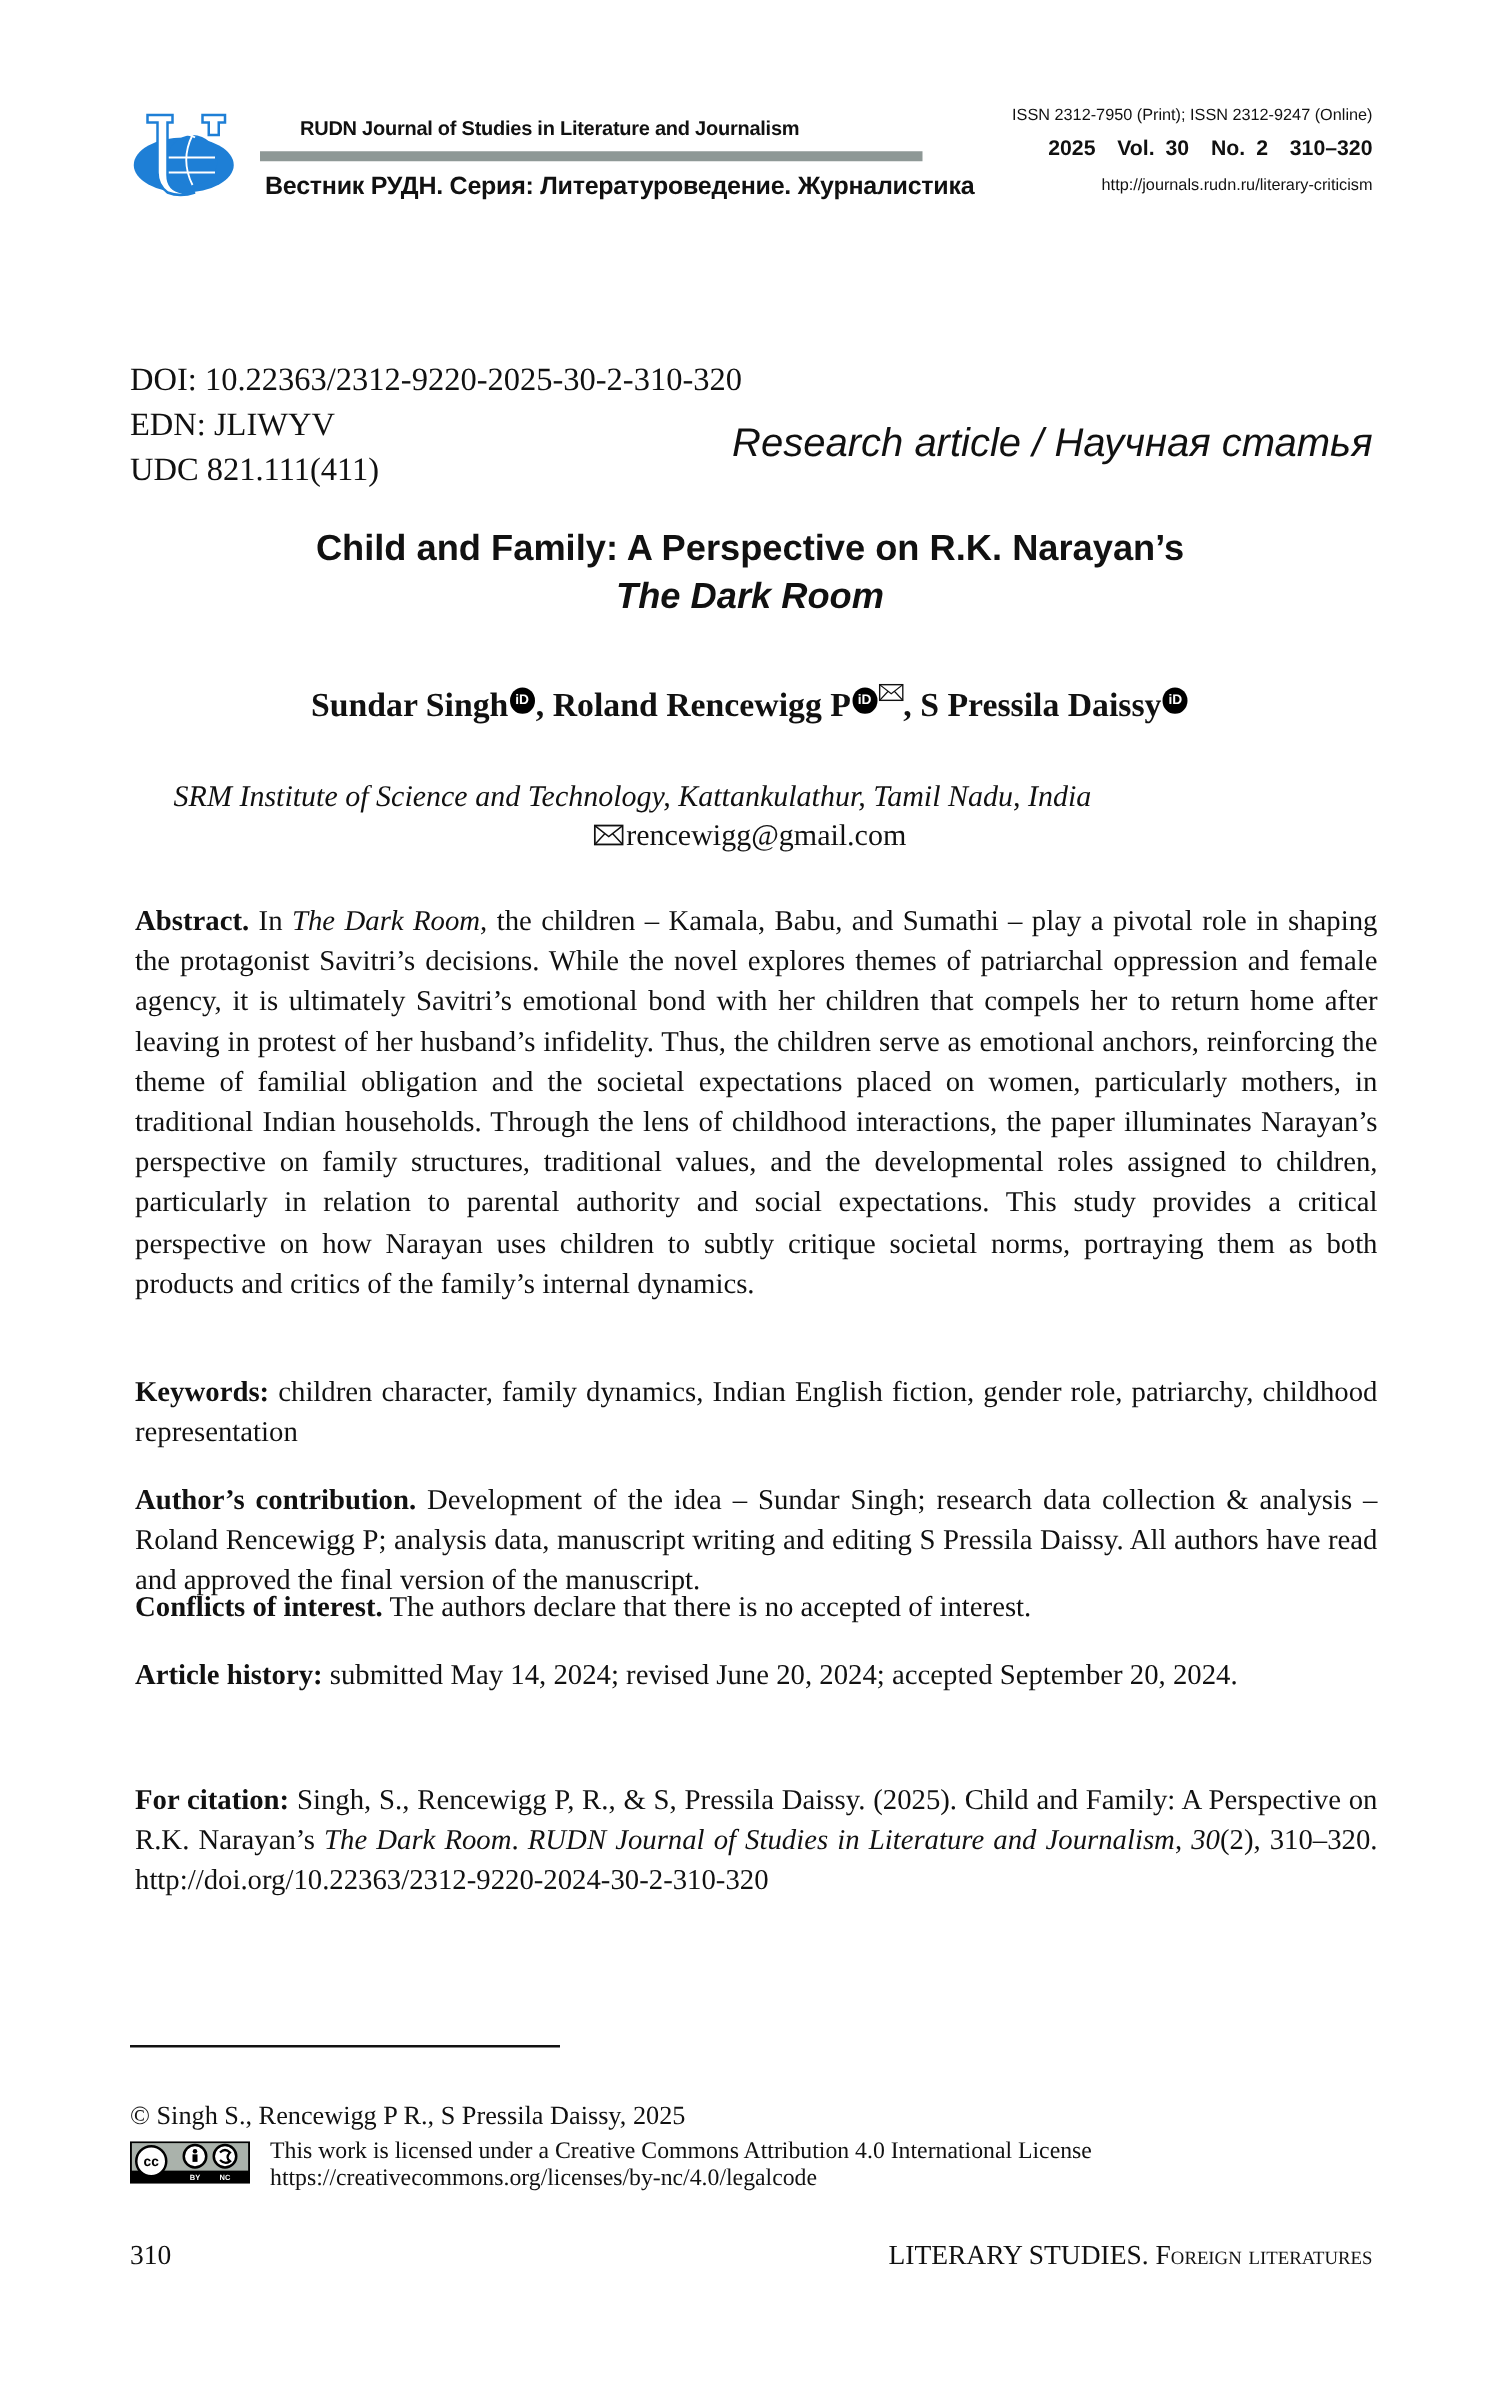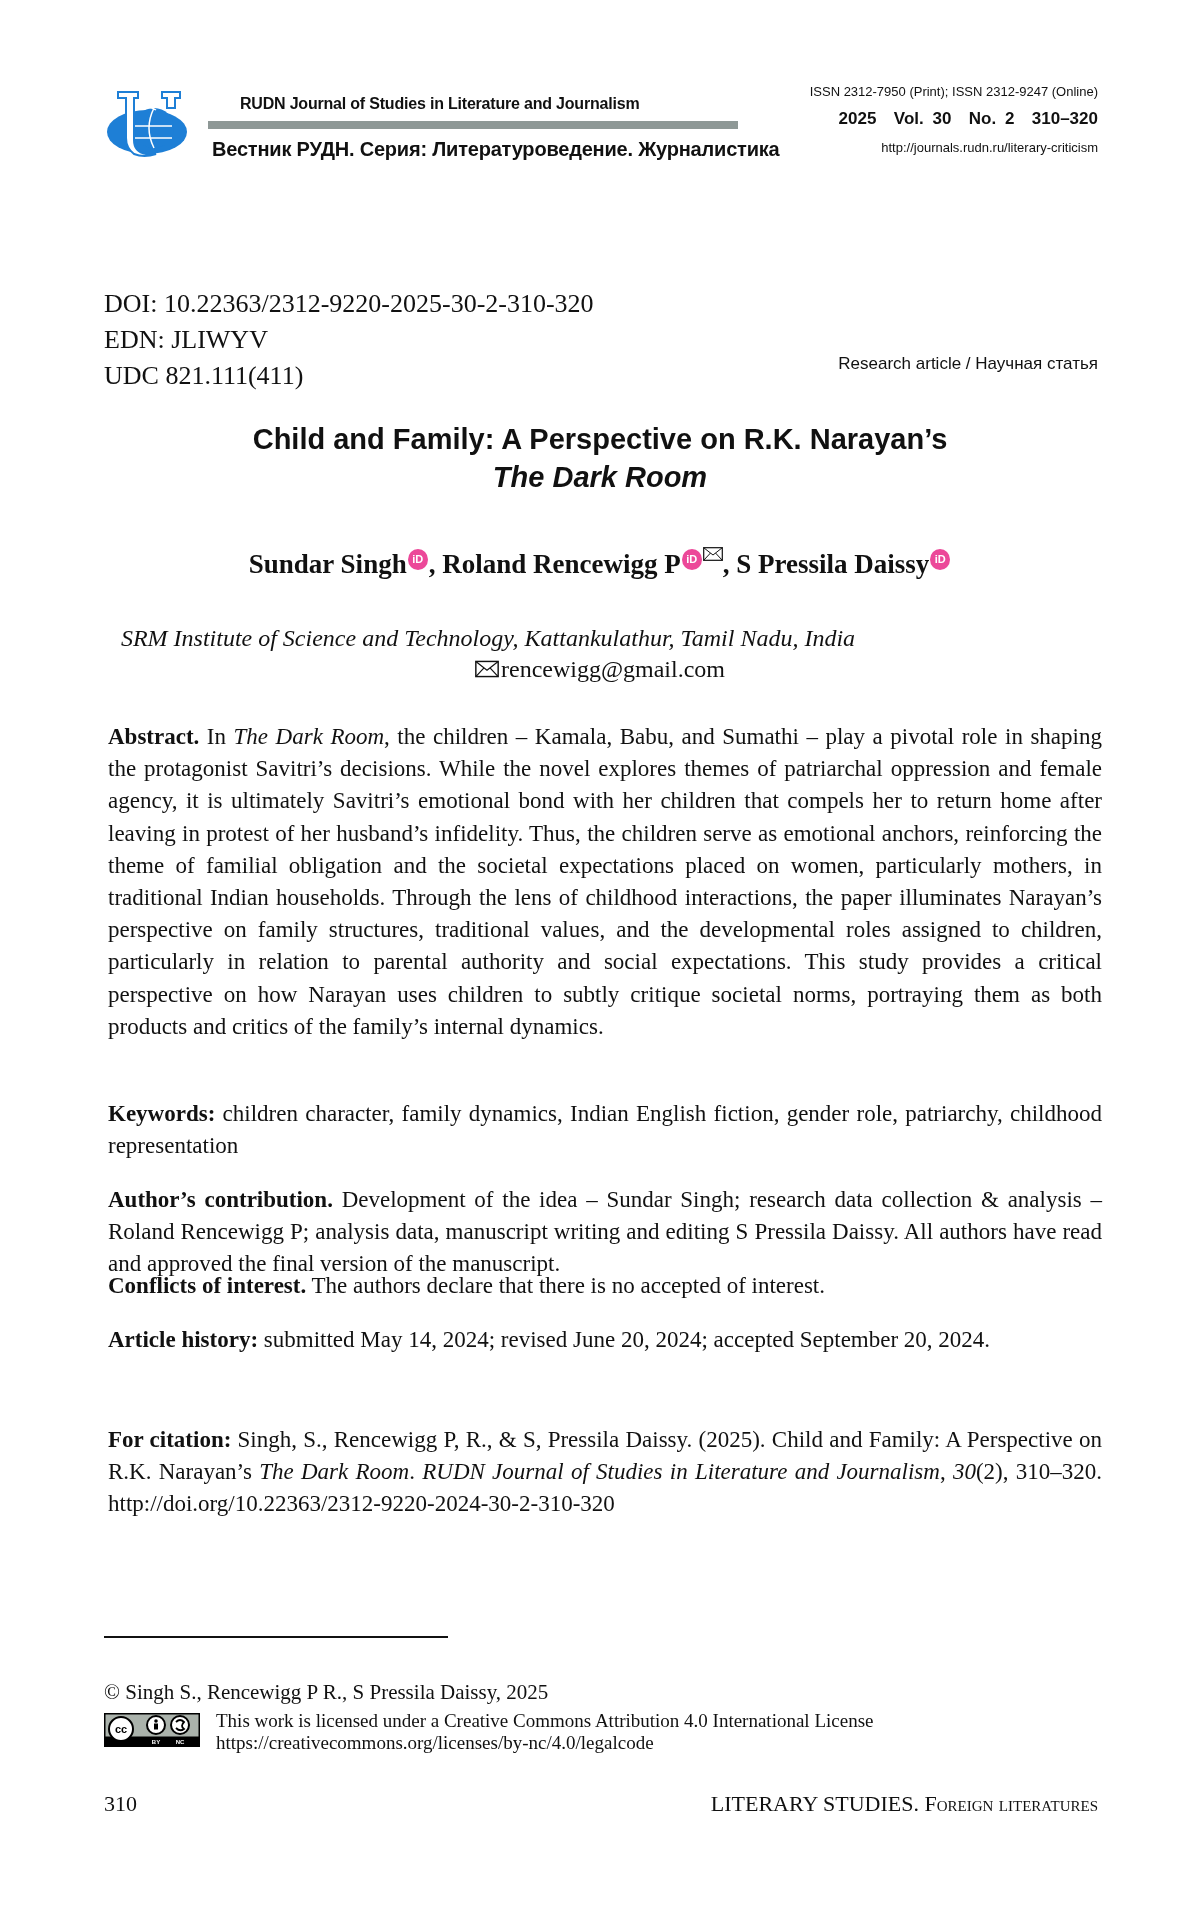--- a/index.html
+++ b/index.html
@@ -12,32 +12,32 @@
   #logo { left:104px; top:88px; width:86px; height:72px; }
   #journal-en { left:240px; top:95px; font-size:16px; font-weight:bold; letter-spacing:-0.2px; }
   #header-rule { left:208px; top:121px; width:530px; height:8px; background:#8e9896; }
   #journal-ru { left:212px; top:138px; font-size:20px; font-weight:bold; letter-spacing:-0.2px; }
   #issn { right:102px; top:84px; font-size:13px; text-align:right; }
   #issue { right:102px; top:109px; font-size:17px; font-weight:bold; text-align:right; word-spacing:4px; }
   #journal-url { right:102px; top:140px; font-size:13px; text-align:right; }
 
   
   #ids { left:104px; top:243px; font-size:26px; line-height:36px;margin-top:43px; }
-  #article-type { right:102px; top:354px; font-size:17px; }
+  #article-type { right:102px; top:336px; font-size:32px;font-style:italic; }
 
   
   #title { left:0; width:1200px; top:420px; text-align:center; font-size:29px; font-weight:bold; line-height:38px; }
   #title .ital { font-style:italic; }
 
   
   #authors { left:0; width:1200px; top:547px; text-align:center; font-size:27px; font-weight:bold; }
-  .orcid { display:inline-block; width:20px; height:21px; border-radius:50%; background:#ec4899; color:#fff; font-family:"Liberation Sans", sans-serif; font-size:11px; font-weight:bold; line-height:20px; text-align:center; vertical-align:10px; margin:0 1px; }
+  .orcid { display:inline-block; width:20px; height:21px; border-radius:50%; background:#000000; color:#fff; font-family:"Liberation Sans", sans-serif; font-size:11px; font-weight:bold; line-height:20px; text-align:center; vertical-align:10px; margin:0 1px; }
   .mail-icon { display:inline-block; width:20px; height:14px; vertical-align:12px; }
 
-  #affiliation { left:0; width:976px; top:625px; text-align:center; font-size:24px; font-style:italic; }
+  #affiliation { left:18px; width:976px; top:625px; text-align:center; font-size:24px; font-style:italic; }
   #email-line { left:0; width:1200px; top:656px; text-align:center; font-size:24px; }
   #email-line .mail-icon { width:24px; height:18px; vertical-align:-1px; margin-right:2px; }
 
   
   .para { left:108px; width:994px; font-size:23px; line-height:32.2px; text-align:justify; }
   .para b { font-weight:bold; }
   .para i { font-style:italic; }
   #abstract { top:721px; }
   #keywords { top:1098px; }
   #contribution { top:1184px; }

